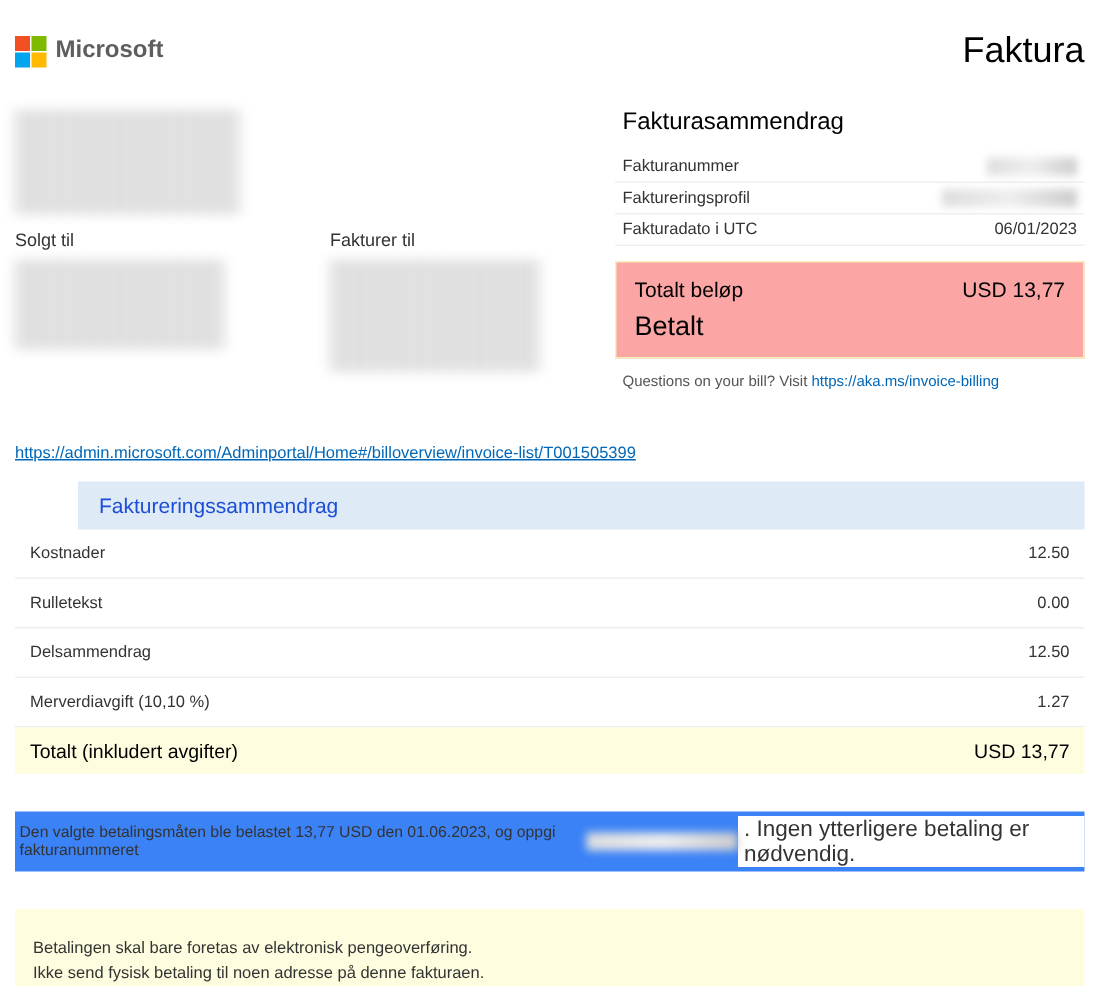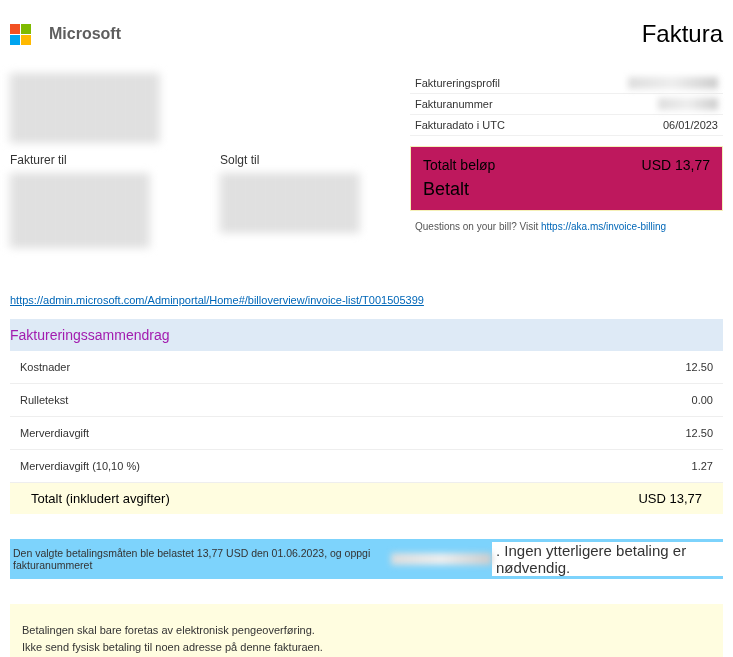--- a/index.html
+++ b/index.html
@@ -17,21 +17,21 @@
     }
     .header {
       display: flex;
       justify-content: space-between;
       align-items: center;
       margin-bottom: 25px;
     }
     .ms-logo {
       display: flex;
       align-items: center;
-      gap: 18px;
+      gap: 6px;
       justify-content: flex-end;
     }
     .ms-logo-squares {
       display: grid;
       grid-template-columns: 10px 10px;
       grid-template-rows: 10px 10px;
       gap: 1px;
     }
     .sq-r { background: #f25022; }
     .sq-g { background: #7fba00; }
@@ -96,21 +96,21 @@
       justify-content: space-between;
       padding: 4px 5px;
       font-size: 11px;
       color: #333;
       border-bottom: 1px solid #f0f0f0;
     }
     .summary-row:last-of-type {
       border-bottom: none;
     }
     .total-box {
-      background: #be185d;
+      background: #fca5a5;
       border: 1px solid #f5f0b8;
       padding: 10px 12px;
       margin-top: 10px;
     }
     .total-row {
       display: flex;
       justify-content: space-between;
       font-size: 14px;
       color: #000;
     }
@@ -136,42 +136,43 @@
       line-height: 1.4;
     }
     .description a {
       color: #0067b8;
     }
     .billing-summary {
       margin-top: 10px;
     }
     .billing-header {
       background: #deeaf6;
-      padding: 8px 0;
+      padding: 8px 14px;
       font-size: 14px;
-      color: #a21caf;
+      color: #1d4ed8;
+      margin-left: 42px;
     }
     .line-row {
       display: flex;
       justify-content: space-between;
       padding: 10px 10px;
       font-size: 11px;
       border-bottom: 1px solid #eee;
       align-items: flex-end;
     }
     .total-line {
       background: #fffde0;
       display: flex;
       justify-content: space-between;
-      padding: 8px 21px;
+      padding: 8px 10px;
       font-size: 13px;
       color: #000;
     }
     .payment-note {
-      background: #7dd3fc;
+      background: #3b82f6;
       padding: 3px 0px 3px 3px;
       font-size: 10.5px;
       color: #333;
       margin-top: 25px;
       display: flex;
       align-items: center;
     }
     .payment-note-tail {
       font-size: 15px;
       color: #333;
@@ -201,38 +202,39 @@
     <span class="ms-logo-text">Microsoft</span>
   </div>
   <div class="doc-title">Faktura</div>
 </div>
 
 <div class="top-section">
   <div class="left-col">
     <div class="redacted-block"></div>
     <div class="addr-row">
       <div class="addr-col">
+        <div class="addr-label">Solgt til</div>
+        <div class="redacted-block" style="height:60px;width:140px"></div>
+      </div>
+      <div class="addr-col">
         <div class="addr-label">Fakturer til</div>
         <div class="redacted-block" style="height:75px;width:140px"></div>
       </div>
-      <div class="addr-col">
-        <div class="addr-label">Solgt til</div>
-        <div class="redacted-block" style="height:60px;width:140px"></div>
-      </div>
     </div>
   </div>
 
   <div class="right-col">
+    <div class="summary-title">Fakturasammendrag</div>
+    <div class="summary-row">
+      <span>Fakturanummer</span>
+      <span class="redacted-small" style="width:60px"></span>
+    </div>
     <div class="summary-row">
       <span>Faktureringsprofil</span>
       <span class="redacted-small"></span>
-    </div>
-    <div class="summary-row">
-      <span>Fakturanummer</span>
-      <span class="redacted-small" style="width:60px"></span>
     </div>
     <div class="summary-row">
       <span>Fakturadato i UTC</span>
       <span>06/01/2023</span>
     </div>
     <div class="total-box">
       <div class="total-row">
         <span>Totalt beløp</span>
         <span>USD 13,77</span>
       </div>
@@ -253,21 +255,21 @@
   <div class="billing-header">Faktureringssammendrag</div>
   <div class="line-row">
     <span>Kostnader</span>
     <span>12.50</span>
   </div>
   <div class="line-row">
     <span>Rulletekst</span>
     <span>0.00</span>
   </div>
   <div class="line-row">
-    <span>Merverdiavgift</span>
+    <span>Delsammendrag</span>
     <span>12.50</span>
   </div>
   <div class="line-row">
     <span>Merverdiavgift (10,10 %)</span>
     <span>1.27</span>
   </div>
   <div class="total-line">
     <span>Totalt (inkludert avgifter)</span>
     <span>USD 13,77</span>
   </div>

